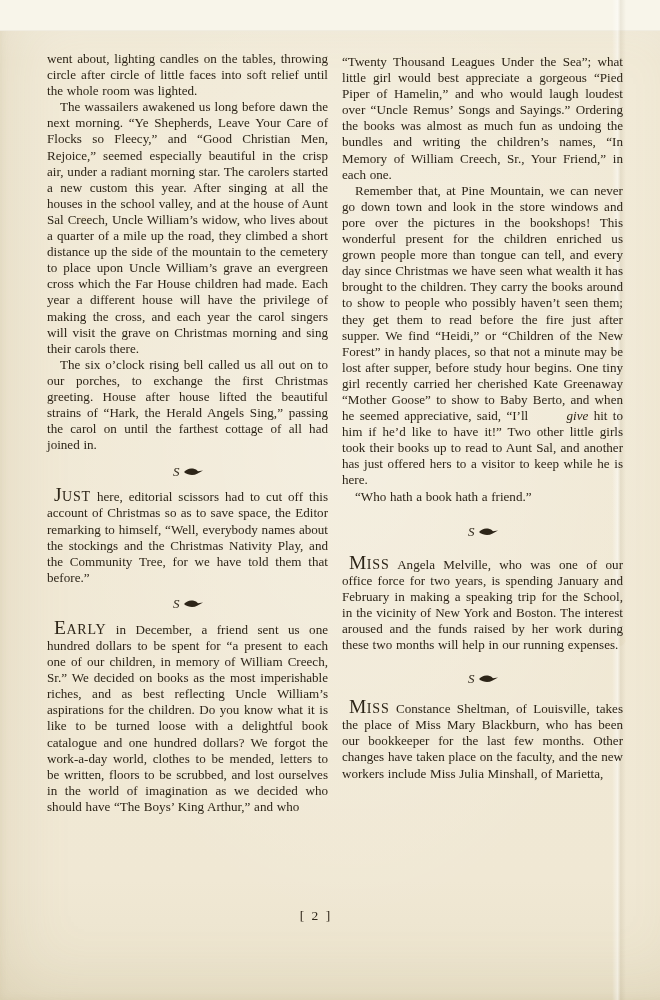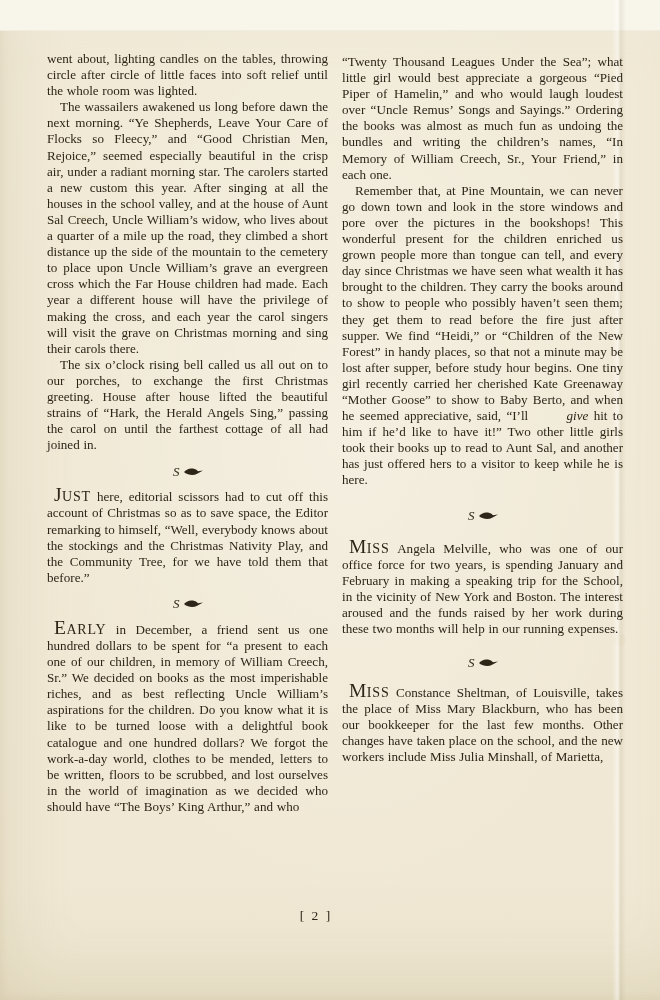--- a/index.html
+++ b/index.html
@@ -71,21 +71,21 @@
     <div class="ornament">
       <span>
         <svg width="30" height="15" viewBox="0 0 30 15" aria-hidden="true">
           <text x="0" y="12" font-family="Liberation Serif, serif" font-style="italic" font-size="13" fill="#2d2518">S</text>
           <path d="M11 8 Q15 3.6 20 4.6 Q23.6 5.4 25 7.2 L30 6.6 L24.6 9.4 Q20 12 15 10.2 Q12 9.2 11 8 Z" fill="#2d2518"></path>
         </svg>
       </span>
     </div>
 
     <p class="para section">
-      <span class="lead-cap">J</span><span class="lead-caps">UST</span><span> here, editorial scissors had to cut off this account of Christmas so as to save space, the Editor remarking to himself, “Well, everybody knows about the stockings and the Christmas Nativity Play, and the Community Tree, for we have told them that before.”</span>
+      <span class="lead-cap">J</span><span class="lead-caps">UST</span><span> here, editorial scissors had to cut off this account of Christmas so as to save space, the Editor remarking to himself, “Well, everybody names about the stockings and the Christmas Nativity Play, and the Community Tree, for we have told them that before.”</span>
     </p>
 
     <div class="ornament">
       <span>
         <svg width="30" height="15" viewBox="0 0 30 15" aria-hidden="true">
           <text x="0" y="12" font-family="Liberation Serif, serif" font-style="italic" font-size="13" fill="#2d2518">S</text>
           <path d="M11 8 Q15 3.6 20 4.6 Q23.6 5.4 25 7.2 L30 6.6 L24.6 9.4 Q20 12 15 10.2 Q12 9.2 11 8 Z" fill="#2d2518"></path>
         </svg>
       </span>
     </div>
@@ -93,20 +93,21 @@
     <p class="para section">
       <span class="lead-cap">E</span><span class="lead-caps">ARLY</span><span> in December, a friend sent us one hundred dollars to be spent for “a present to each one of our children, in memory of William Creech, Sr.” We decided on books as the most imperishable riches, and as best reflecting Uncle William’s aspirations for the children. Do you know what it is like to be turned loose with a delightful book catalogue and one hundred dollars? We forgot the work-a-day world, clothes to be mended, letters to be written, floors to be scrubbed, and lost ourselves in the world of imagination as we decided who should have “The Boys’ King Arthur,” and who</span>
     </p>
   </div>
 
   <div class="col col-right">
     <p class="para">“Twenty Thousand Leagues Under the Sea”; what little girl would best appreciate a gorgeous “Pied Piper of Hamelin,” and who would laugh loudest over “Uncle Remus’ Songs and Sayings.” Ordering the books was almost as much fun as undoing the bundles and writing the children’s names, “In Memory of William Creech, Sr., Your Friend,” in each one.</p>
     <p class="para indent">
       <span>Remember that, at Pine Mountain, we can never go down town and look in the store windows and pore over the pictures in the bookshops! This wonderful present for the children enriched us grown people more than tongue can tell, and every day since Christmas we have seen what wealth it has brought to the children. They carry the books around to show to people who possibly haven’t seen them; they get them to read before the fire just after supper. We find “Heidi,” or “Children of the New Forest” in handy places, so that not a minute may be lost after supper, before study hour begins. One tiny girl recently carried her cherished Kate Greenaway “Mother Goose” to show to Baby Berto, and when he seemed appreciative, said, “I’ll </span><i>give</i><span> hit to him if he’d like to have it!” Two other little girls took their books up to read to Aunt Sal, and another has just offered hers to a visitor to keep while he is here.</span>
     </p>
+    <p class="para indent">“Who hath a book hath a friend.”</p>
 
     <div class="ornament" style="margin-top:18px;margin-bottom:18px;">
       <span>
         <svg width="30" height="15" viewBox="0 0 30 15" aria-hidden="true">
           <text x="0" y="12" font-family="Liberation Serif, serif" font-style="italic" font-size="13" fill="#2d2518">S</text>
           <path d="M11 8 Q15 3.6 20 4.6 Q23.6 5.4 25 7.2 L30 6.6 L24.6 9.4 Q20 12 15 10.2 Q12 9.2 11 8 Z" fill="#2d2518"></path>
         </svg>
       </span>
     </div>
 
@@ -117,18 +118,18 @@
     <div class="ornament" style="margin-top:16px;margin-bottom:16px;">
       <span>
         <svg width="30" height="15" viewBox="0 0 30 15" aria-hidden="true">
           <text x="0" y="12" font-family="Liberation Serif, serif" font-style="italic" font-size="13" fill="#2d2518">S</text>
           <path d="M11 8 Q15 3.6 20 4.6 Q23.6 5.4 25 7.2 L30 6.6 L24.6 9.4 Q20 12 15 10.2 Q12 9.2 11 8 Z" fill="#2d2518"></path>
         </svg>
       </span>
     </div>
 
     <p class="para section">
-      <span class="lead-cap">M</span><span class="lead-caps">ISS</span><span> Constance Sheltman, of Louisville, takes the place of Miss Mary Blackburn, who has been our bookkeeper for the last few months. Other changes have taken place on the school, and the new workers include Miss Julia Minshall, of Marietta,</span>
+      <span class="lead-cap">M</span><span class="lead-caps">ISS</span><span> Constance Sheltman, of Louisville, takes the place of Miss Mary Blackburn, who has been our bookkeeper for the last few months. Other changes have taken place on the faculty, and the new workers include Miss Julia Minshall, of Marietta,</span>
     </p>
   </div>
 
   <div class="folio">[ 2 ]</div>
 </div>
 
 </body></html>

